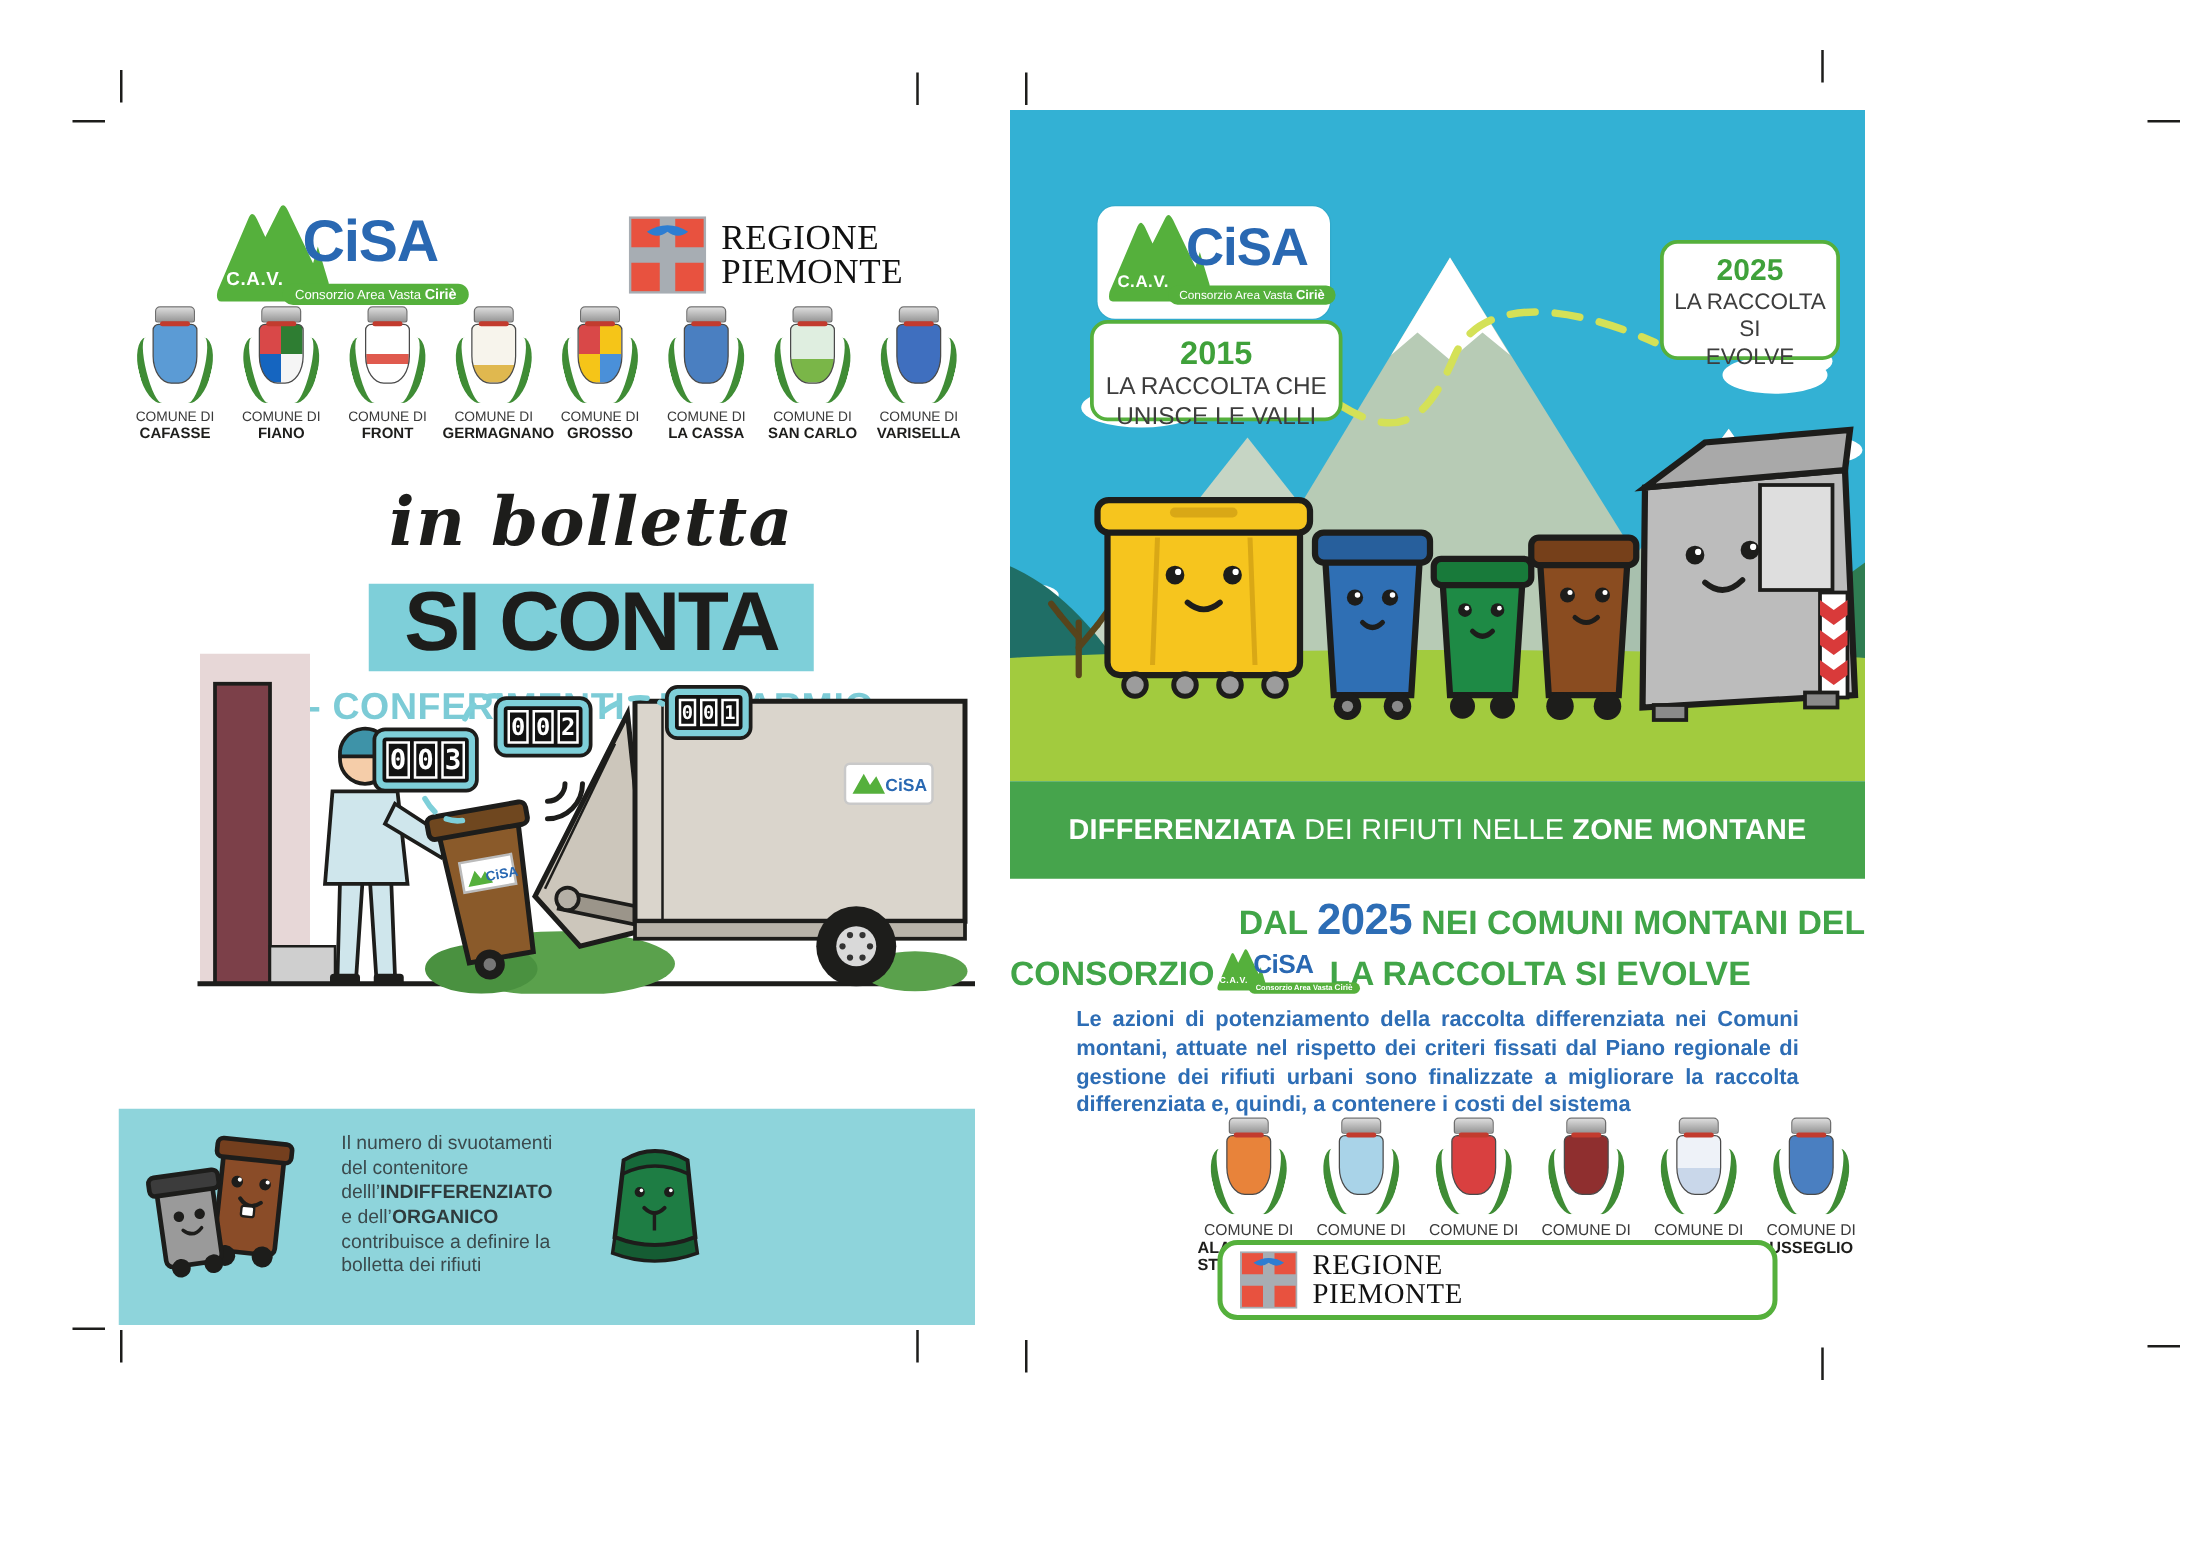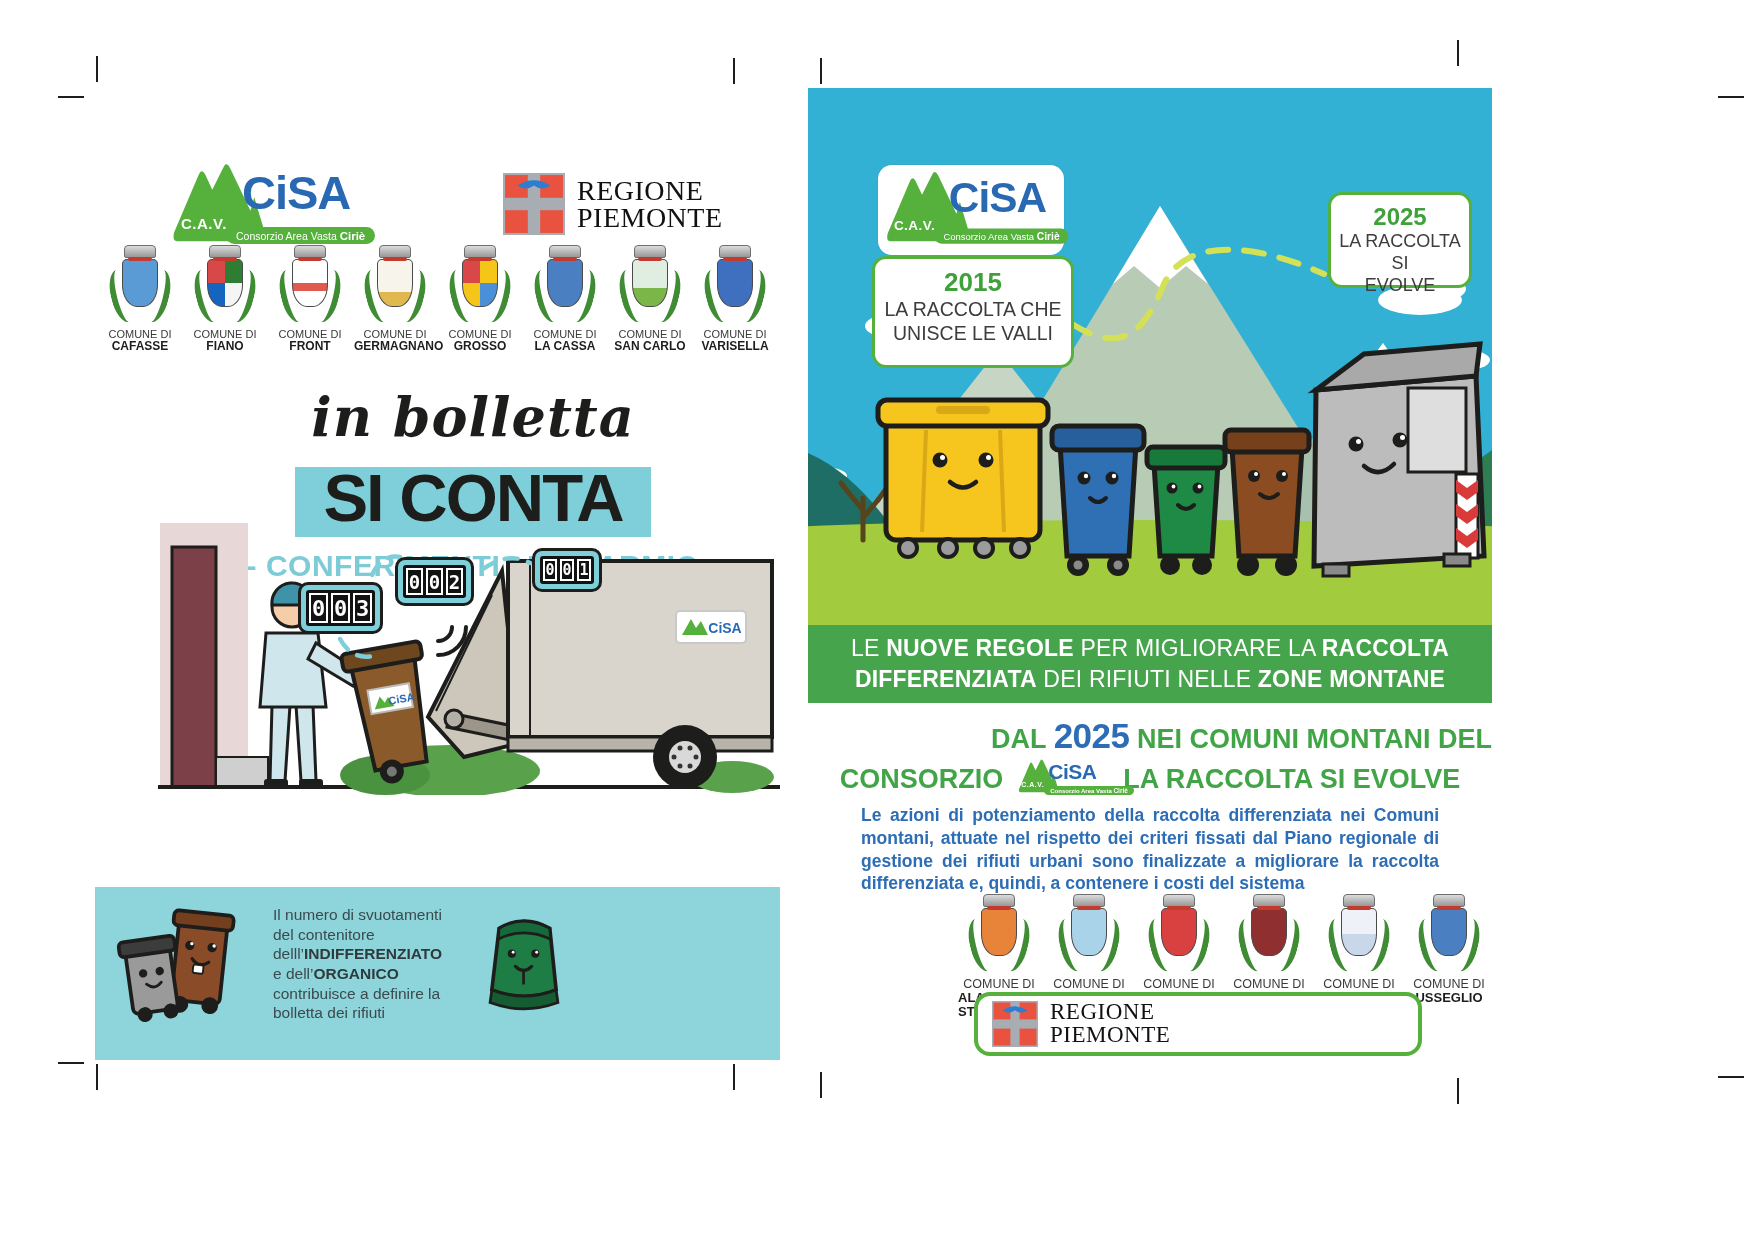--- a/index.html
+++ b/index.html
@@ -75,31 +75,31 @@
   .lpf-b2{width:190px;margin-top:6px}
 
   
   .rp-sky{position:absolute;left:0;top:0;width:684px;height:537px;background:#33b1d4;overflow:hidden}
   .rp-sky svg.bg{position:absolute;inset:0;width:100%;height:100%}
   .rp-cisa-card{position:absolute;left:70px;top:77px;width:186px;height:90px;background:#fff;border-radius:14px;padding:4px 0 0 6px;box-shadow:0 0 0 1px rgba(0,0,0,.04)}
   .rp-cisa-card .cisa{transform:scale(.9);transform-origin:top left}
   .tl-box{position:absolute;background:#fff;border:3.5px solid #55b03c;border-radius:14px;text-align:center;padding-top:8px}
   .tl-year{font-weight:800;color:#3fa13a;font-size:26px}
   .tl-line{font-size:19.5px;color:#3d3d3d;line-height:1.22}
-  .tl-2015{left:64px;top:168px;width:202px;height:112px}
+  .tl-2015{left:64px;top:168px;width:202px;height:81px}
   .tl-2025{left:520px;top:104px;width:144px;height:96px}
   .tl-2025 .tl-year{font-size:24px}
   .tl-2025 .tl-line{font-size:18px}
 
   .rp-band{position:absolute;left:0;top:537px;width:684px;height:78px;background:#46a44c;color:#fff;display:flex;flex-direction:column;justify-content:center;align-items:center;font-size:23px;letter-spacing:.2px;line-height:1.35}
   .rp-band b{font-weight:800}
 
   .rp-h1{position:absolute;left:0;top:628px;width:100%;text-align:right;font-size:27px;font-weight:800;color:#41a548}
   .rp-h1 .year{font-size:35px;color:#2d6db5;letter-spacing:-.5px}
-  .rp-h2{position:absolute;left:0;top:670px;width:100%;display:flex;justify-content:center;align-items:center;gap:14px;font-size:27px;font-weight:800;color:#41a548}
+  .rp-h2{position:absolute;left:0;top:670px;width:100%;display:flex;align-items:center;gap:0;font-size:27px;font-weight:800;color:#41a548}
 
   .rp-par{position:absolute;left:50%;top:716px;transform:translateX(-50%);width:578px;font-size:17.5px;font-weight:700;color:#2d6db5;text-align:justify;line-height:1.3}
 
   .rp-crests{position:absolute;left:150px;top:806px;display:flex;gap:8px}
   .rp-crests .crest-item{width:82px}
   .rp-crests .crest-prefix{font-size:12.5px}
   .rp-crests .crest-name{font-size:13px;white-space:normal}
 
   .rp-regbox{position:absolute;left:166px;top:904px;width:448px;height:64px;border:4px solid #55b03c;border-radius:16px;display:flex;align-items:center;gap:12px;padding:4px 14px;background:#fff}
   .rp-regbox-text{font-size:15.5px;color:#8c8c8c;letter-spacing:.6px;line-height:1.35;white-space:nowrap}
@@ -506,21 +506,20 @@
     </div>
 
     <div class="tl-box tl-2025">
       <div class="tl-year">2025</div>
       <div class="tl-line">LA RACCOLTA SI</div>
       <div class="tl-line">EVOLVE</div>
     </div>
   </div>
 
   <div class="rp-band" style="background: rgb(70, 164, 76);">
-    <div><span>LE </span><b>NUOVE REGOLE</b><span> PER MIGLIORARE LA </span><b>RACCOLTA</b></div>
     <div><b>DIFFERENZIATA</b><span> DEI RIFIUTI NELLE </span><b>ZONE MONTANE</b></div>
   </div>
 
   <div class="rp-h1">
     <span>DAL</span>
     <span class="year">2025</span>
     <span>NEI COMUNI MONTANI DEL</span>
   </div>
   <div class="rp-h2">
     <span>CONSORZIO</span>

